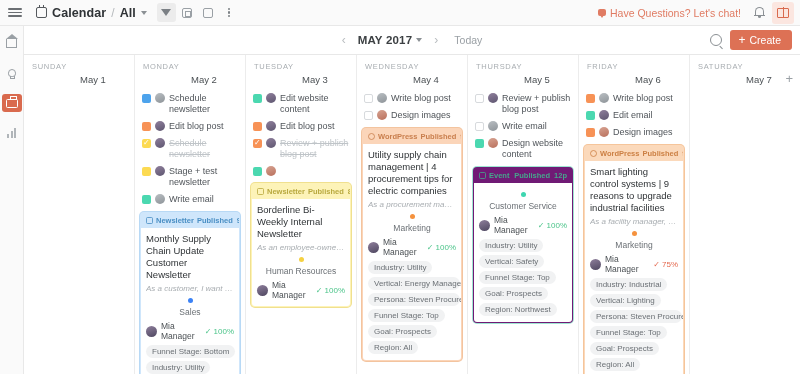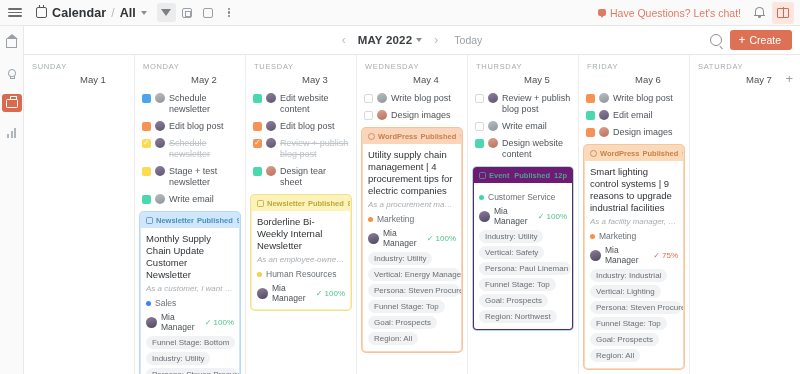--- a/index.html
+++ b/index.html
@@ -105,21 +105,21 @@
   
   .card { border-radius: 4px; margin-top: 4px; overflow: hidden; border: 1px solid transparent; }
   .card-hd { display: flex; align-items: center; gap: 3px; padding: 3px 5px; font-size: 7.5px; font-weight: 700; }
   .card-hd .src { flex: 0 0 auto; display: flex; align-items: center; gap: 3px; }
   .card-hd .st { margin-left: auto; display: flex; gap: 4px; }
   .src-ico { width: 7px; height: 7px; border-radius: 1.5px; border: 1.1px solid currentColor; opacity: .8; }
   .src-ico.round { border-radius: 50%; }
   .card-bd { background: #fff; padding: 5px 5px 6px; }
   .card-title { font-size: 9.5px; font-weight: 400; color: #2f3336; line-height: 12px; }
   .card-sub { font-size: 8px; font-style: italic; color: #a8adb1; margin-top: 3px; line-height: 10px; white-space: nowrap; overflow: hidden; text-overflow: ellipsis; }
-  .card-cat { font-size: 8.5px; color: #6b7075; margin-top: 4px; display: flex; align-items: center; gap: 4px; }
+  .card-cat { font-size: 8.5px; color: #6b7075; margin-top: 4px; display: flex; align-items: center; gap: 4px; flex-direction: column; }
   .dot { width: 5px; height: 5px; border-radius: 50%; flex: 0 0 5px; }
   .card-owner { display: flex; align-items: center; gap: 4px; margin-top: 4px; }
   .owner-av { width: 11px; height: 11px; border-radius: 50%; background: linear-gradient(160deg,#8f7f9c,#4e4760); flex: 0 0 11px; }
   .owner-name { font-size: 8.5px; color: #4b5054; }
   .pct { margin-left: auto; font-size: 8px; display: flex; align-items: center; gap: 2px; }
   .pct.green { color: #4cc48a; }
   .pct.red { color: #e4694f; }
   .tags { margin-top: 4px; display: flex; flex-direction: column; gap: 3px; align-items: flex-start; }
   .tag { font-size: 8px; color: #6b7075; background: #f1f2f3; border-radius: 8px; padding: 2px 6px; white-space: nowrap; max-width: 105%; }
 
@@ -204,21 +204,21 @@
           </div>
         </div>
     </div>
 
     <div class="content">
 
       <div class="caltool">
         <div class="navgrp">
           <span class="arrow">‹</span>
           <span class="monthlabel">
-            <span>MAY 2022</span>
+            <span>MAY 2017</span>
             <span class="chev" style="margin-left:4px"></span>
           </span>
           <span class="arrow">›</span>
           <span class="today">Today</span>
         </div>
         <div class="tool-right">
           <div class="searchico"></div>
           <div class="createbtn">
             <span class="plus-s">+</span>
             <span>Create</span>
@@ -317,21 +317,20 @@
                 <span class="tasktext">Edit blog post</span>
               </div>
               <div class="task">
                 <span class="cb checked" style="background:#f79256;border:none;"></span>
                 <span class="av g2"></span>
                 <span class="tasktext done">Review + publish blog post</span>
               </div>
               <div class="task">
                 <span class="cb " style="background:#4bd8b0;border:none;"></span>
                 <span class="av g3"></span>
-                <span class="tasktext">Design tear sheet</span>
               </div>
               <div class="card c-yellow">
                 <div class="card-hd">
                   <span class="src">
                     <span class="src-ico"></span>
                     <span>Newsletter</span>
                   </span>
                   <span class="st">
                     <span>Published</span>
                     <span>8a</span>
@@ -451,21 +450,20 @@
                     <span class="owner-av"></span>
                     <span class="owner-name">Mia Manager</span>
                     <span class="pct green">
                       <span>✓</span>
                       <span>100%</span>
                     </span>
                   </div>
                   <div class="tags">
                     <span class="tag">Industry: Utility</span>
                     <span class="tag">Vertical: Safety</span>
-                    <span class="tag">Persona: Paul Lineman</span>
                     <span class="tag">Funnel Stage: Top</span>
                     <span class="tag">Goal: Prospects</span>
                     <span class="tag">Region: Northwest</span>
                   </div>
                 </div>
               </div>
             </div>
           </div>
           <div class="daycol">
             <div class="dayhead">

